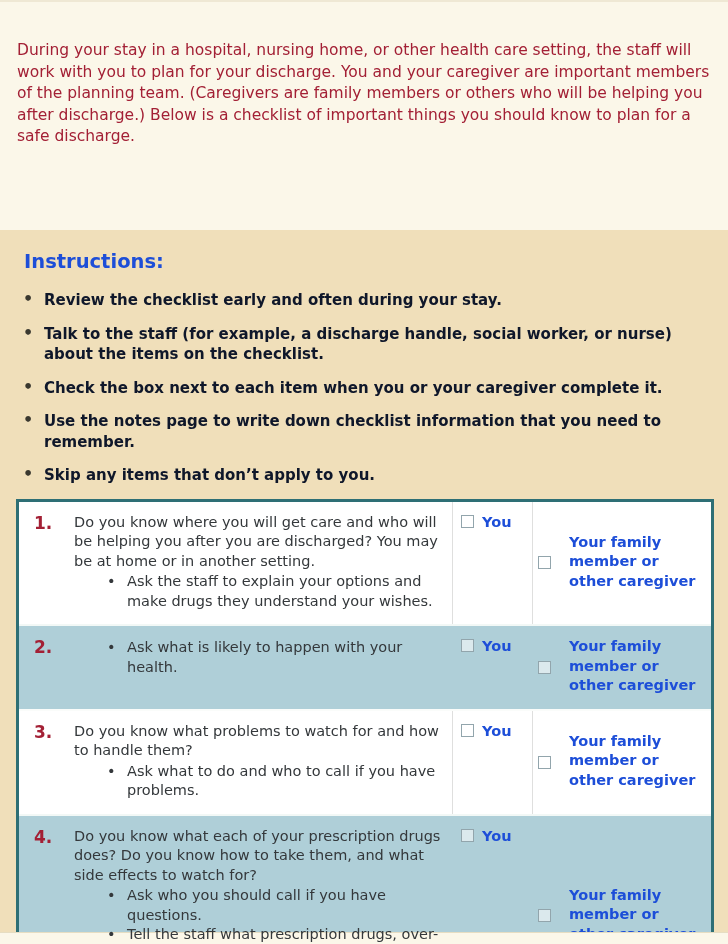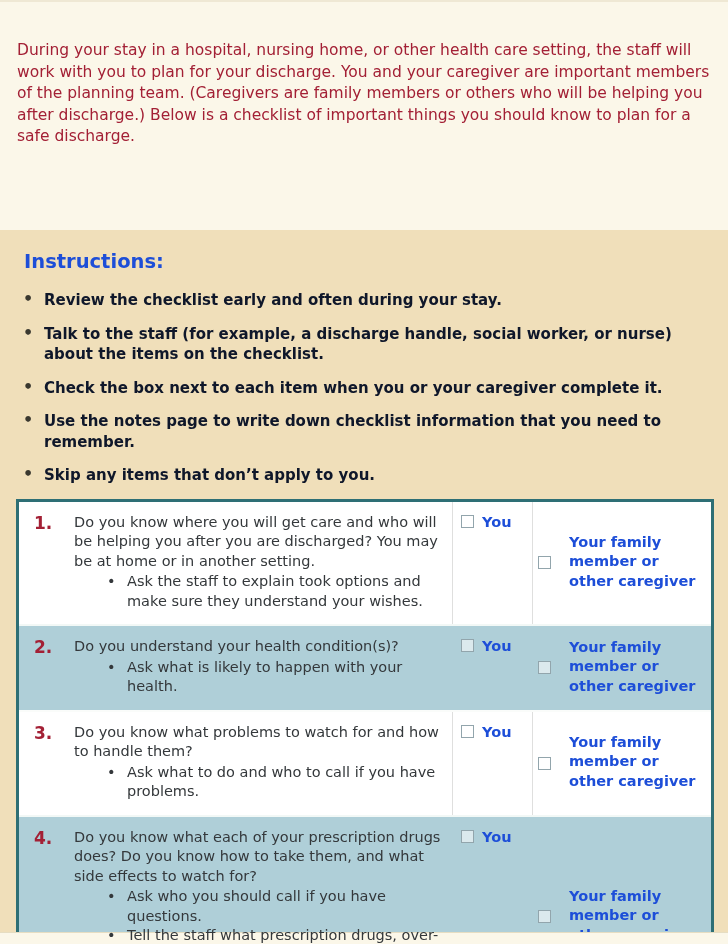--- a/index.html
+++ b/index.html
@@ -124,37 +124,36 @@
         <li>Use the notes page to write down checklist information that you need to remember.</li>
         <li>Skip any items that don’t apply to you.</li>
       </ul>
 
     <div class="checklist" id="checklist-table">
   <div class="row">
     <div class="cell num-cell">1.</div>
     <div class="cell question-cell">
       <div class="question">Do you know where you will get care and who will be helping you after you are discharged? You may be at home or in another setting.</div>
       <ul class="sub-list">
-              <li>Ask the staff to explain took options and make sure they understand your wishes.</li>
+              <li>Ask the staff to explain your options and make drugs they understand your wishes.</li>
             </ul>
     </div>
     <div class="cell you-cell">
       <span class="checkbox"></span>
       <span class="chk-label">You</span>
     </div>
     <div class="cell caregiver-cell">
       <span class="checkbox"></span>
       <span class="chk-label caregiver-label">Your family member or other caregiver</span>
     </div>
   </div>
 
   <div class="row alt">
     <div class="cell num-cell">2.</div>
     <div class="cell question-cell">
-      <div class="question">Do you understand your health condition(s)?</div>
       <ul class="sub-list">
               <li>Ask what is likely to happen with your health.</li>
             </ul>
     </div>
     <div class="cell you-cell">
       <span class="checkbox"></span>
       <span class="chk-label">You</span>
     </div>
     <div class="cell caregiver-cell">
       <span class="checkbox"></span>

